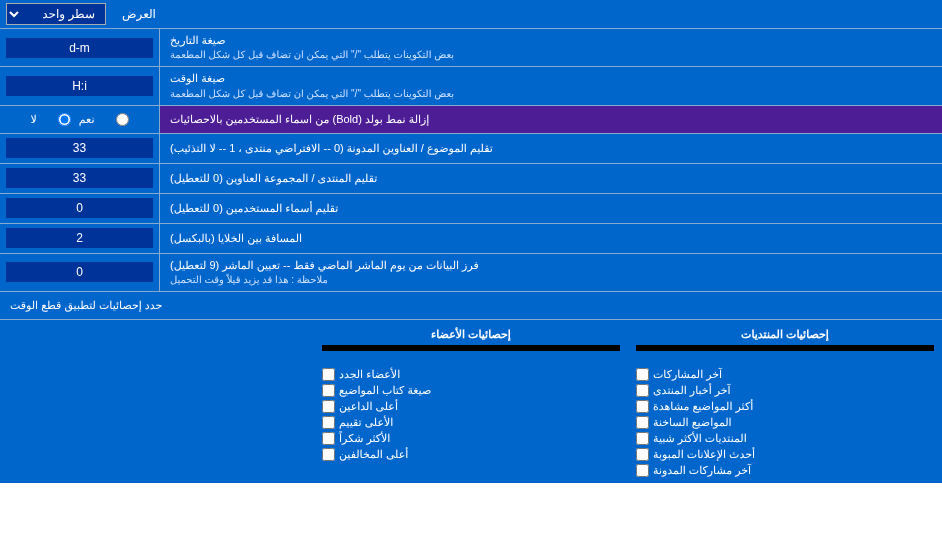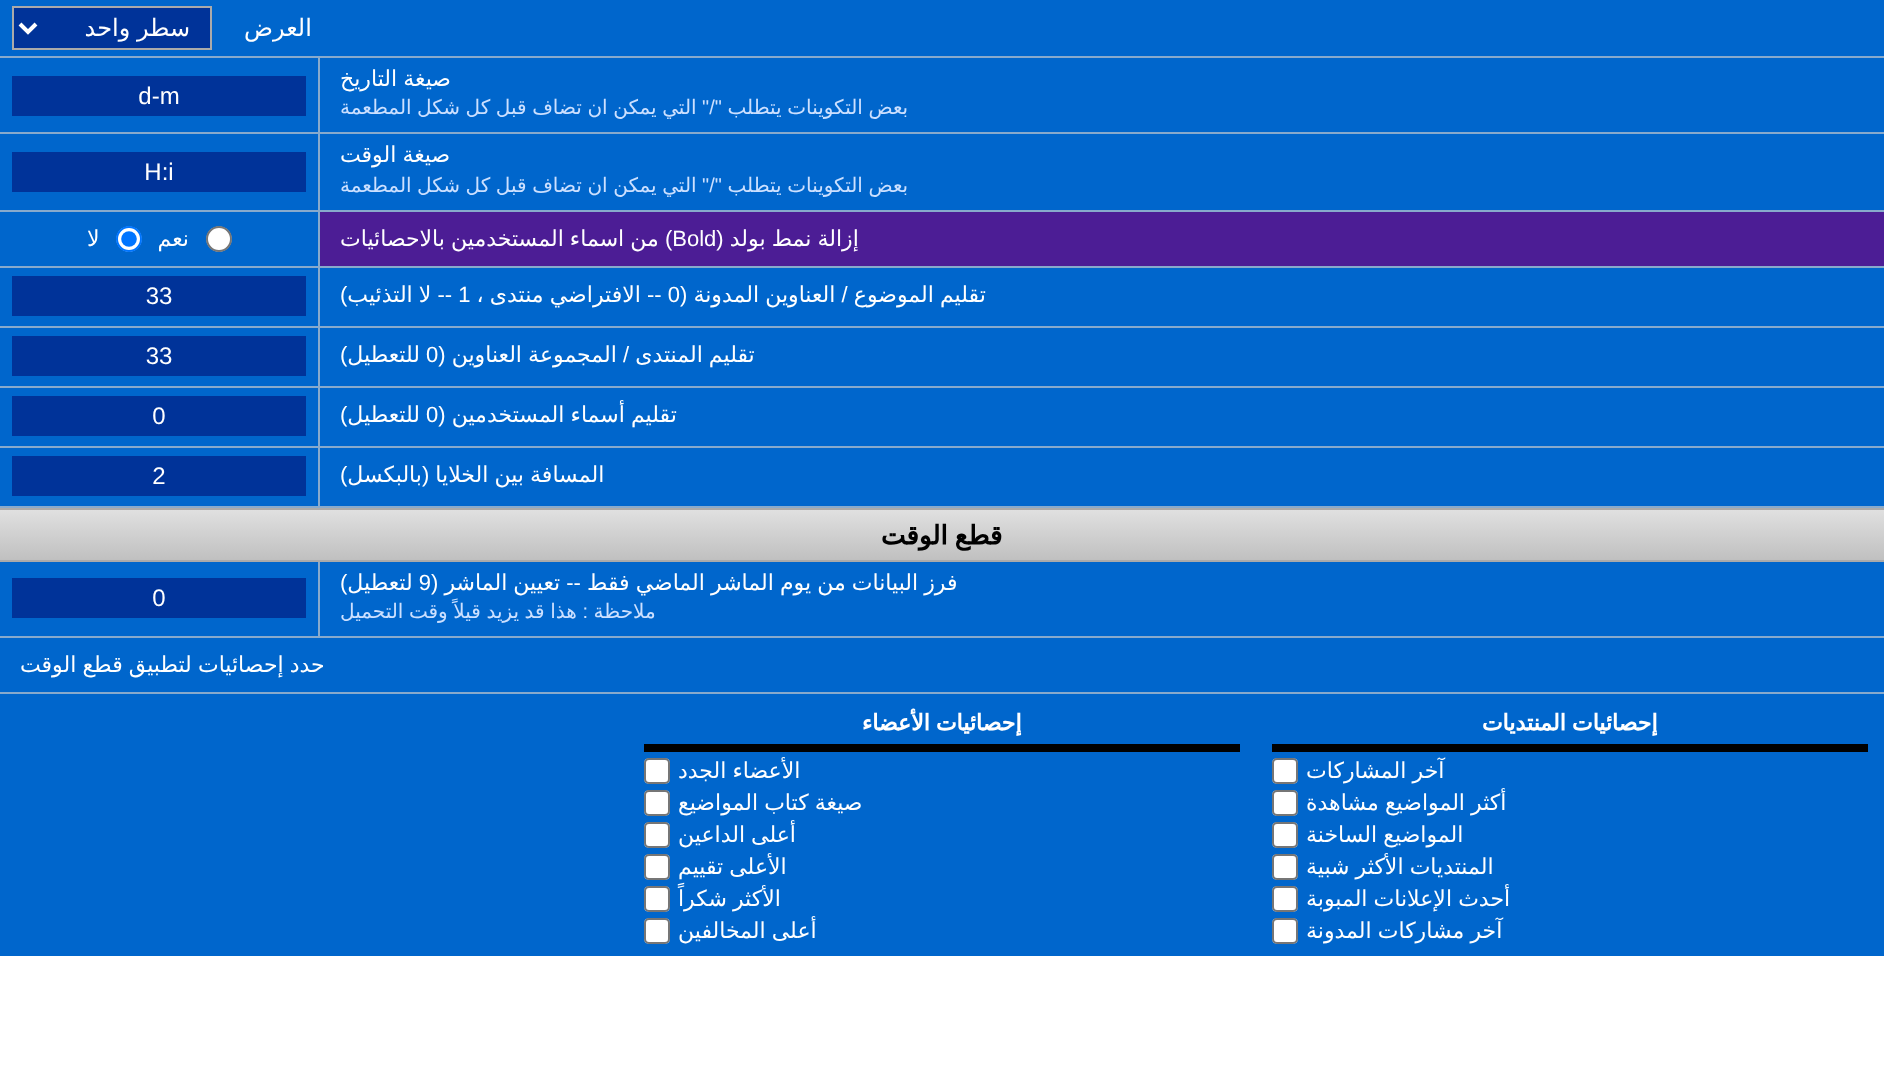--- a/index.html
+++ b/index.html
@@ -126,21 +126,21 @@
       justify-content: center;
       gap: 8px;
       padding: 3px 8px;
       border-right: 1px solid #88aacc;
     }
     .radio-row .radio-cell label {
       color: #fff;
       font-size: 11px;
       display: flex;
       align-items: flex-end;
-      gap: 8px;
+      gap: 21px;
       cursor: pointer;
     }
     
     .checkbox-area {
       display: flex;
       width: 100%;
       background: #0066cc;
       padding: 4px 0;
     }
     .checkbox-col {
@@ -149,22 +149,22 @@
       display: flex;
       flex-direction: column;
       gap: 3px;
     }
     .checkbox-col-header {
       color: #fff;
       font-size: 11px;
       font-weight: bold;
       text-align: center;
       padding: 2px 0 4px 0;
-      border-bottom: 4px solid #000000;
-      margin-bottom: 0;
+      border-bottom: 6px solid #000000;
+      margin-bottom: 14px;
     }
     .checkbox-item {
       display: flex;
       align-items: center;
       justify-content: flex-end;
       gap: 4px;
       color: #fff;
       font-size: 11px;
     }
     .checkbox-item input[type="checkbox"] {
@@ -260,21 +260,20 @@
     </div>
   </div>
 
   <div class="data-row">
     <div class="label-cell">المسافة بين الخلايا (بالبكسل)</div>
     <div class="input-cell">
       <input type="text" value="2" style="">
     </div>
   </div>
 
-  <div class="section-header">قطع الوقت</div>
 
   <div class="data-row">
     <div class="label-cell multiline">
       <span>فرز البيانات من يوم الماشر الماضي فقط -- تعيين الماشر (9 لتعطيل)</span>
       <span class="sub-text">ملاحظة : هذا قد يزيد قيلاً وقت التحميل</span>
     </div>
     <div class="input-cell">
       <input type="text" value="0" style="">
     </div>
   </div>
@@ -285,20 +284,24 @@
 
   <div class="checkbox-area">
 
     <div class="checkbox-col">
       <div class="checkbox-col-header">إحصائيات المنتديات</div>
       <div class="checkbox-item">
         <span>آخر المشاركات</span>
         <input type="checkbox" style="">
       </div>
       <div class="checkbox-item">
+        <span>آخر أخبار المنتدى</span>
+        <input type="checkbox" style="">
+      </div>
+      <div class="checkbox-item">
         <span>أكثر المواضيع مشاهدة</span>
         <input type="checkbox" style="">
       </div>
       <div class="checkbox-item">
         <span>المواضيع الساخنة</span>
         <input type="checkbox" style="">
       </div>
       <div class="checkbox-item">
         <span>المنتديات الأكثر شبية</span>
         <input type="checkbox" style="">

